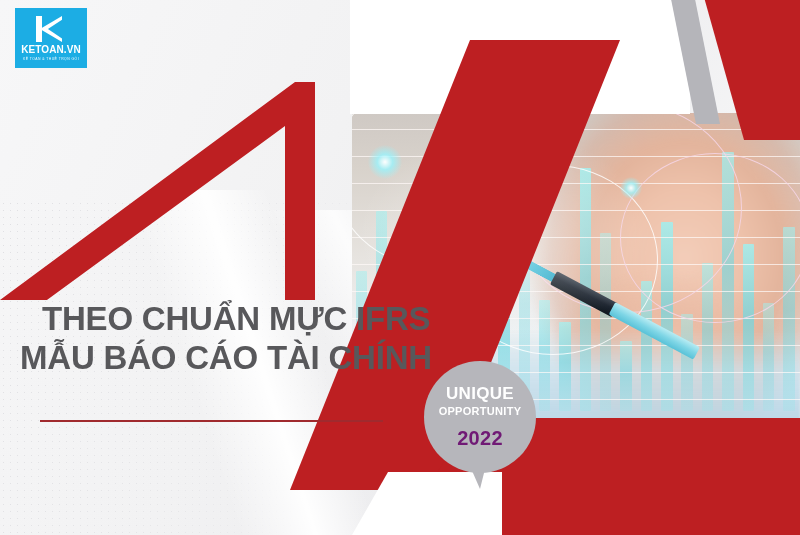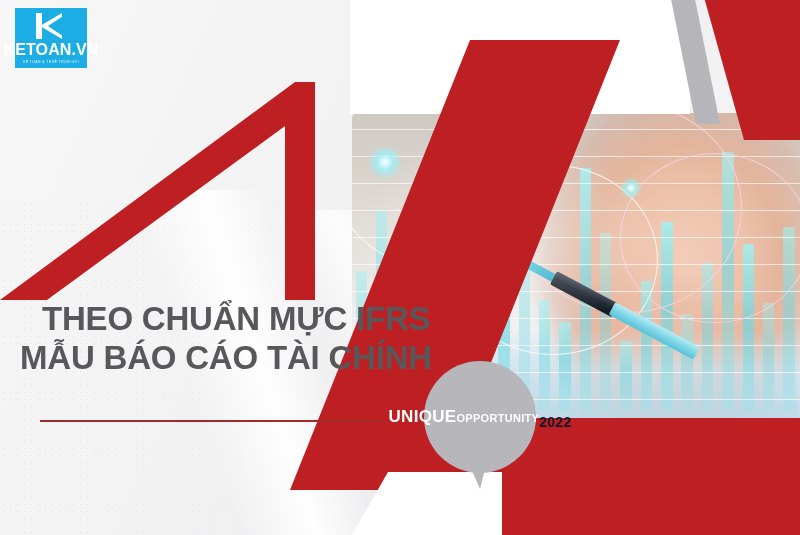--- a/index.html
+++ b/index.html
@@ -164,21 +164,21 @@
     position:absolute; left:6px; top:1px; width:22px; height:13px;
     background:#ffffff;
     clip-path:polygon(100% 0, 100% 28%, 36% 100%, 0 100%);
   }
   .logo-k .dn {
     position:absolute; left:6px; top:14px; width:22px; height:13px;
     background:#ffffff;
     clip-path:polygon(0 0, 36% 0, 100% 72%, 100% 100%);
   }
   .logo-name {
-    color:#ffffff; font-size:16px; font-weight:bold;
+    color:#ffffff; font-size:10px; font-weight:bold;
     letter-spacing:.1px; line-height:1;
   }
   .logo-tag {
     color:#ffffff; font-size:3.4px; letter-spacing:.45px;
     margin-top:2.5px; opacity:.92; line-height:1;
   }
 
   
   .title-wrap {
     position:absolute; left:20px; top:300px; width:400px;
@@ -199,31 +199,31 @@
   }
 
   
   .badge {
     position:absolute; left:424px; top:361px; width:112px; height:112px;
   }
   .badge-circle {
     position:absolute; left:0; top:0; width:112px; height:112px;
     border-radius:50%;
     background:#b6b6bb;
-    display:flex; 
+    display:flex; flex-direction:column;
     align-items:center; justify-content:center;
   }
   .badge-tail {
     position:absolute; left:42px; top:96px; width:22px; height:32px;
     background:#b6b6bb;
     clip-path:polygon(0 0, 22px 0, 14px 32px);
   }
   .badge-l1 { color:#fff; font-size:17px; font-weight:bold; letter-spacing:.3px; line-height:1.05; }
   .badge-l2 { color:#fff; font-size:11px; font-weight:bold; letter-spacing:.3px; line-height:1.05; margin-top:3px; }
-  .badge-l3 { color:#0f172a; font-size:14px; font-weight:bold; letter-spacing:.3px; line-height:1.05; margin-top:10px; }
+  .badge-l3 { color:#701a75; font-size:20px; font-weight:bold; letter-spacing:.3px; line-height:1.05; margin-top:10px; }
 
   :root { --red:#bd1f22; --cyan:#1cade4; }
 </style>
 </head>
 <body>
 
 <div id="stage">
 
   <div class="panel-base"></div>
   <div class="dots"></div>

